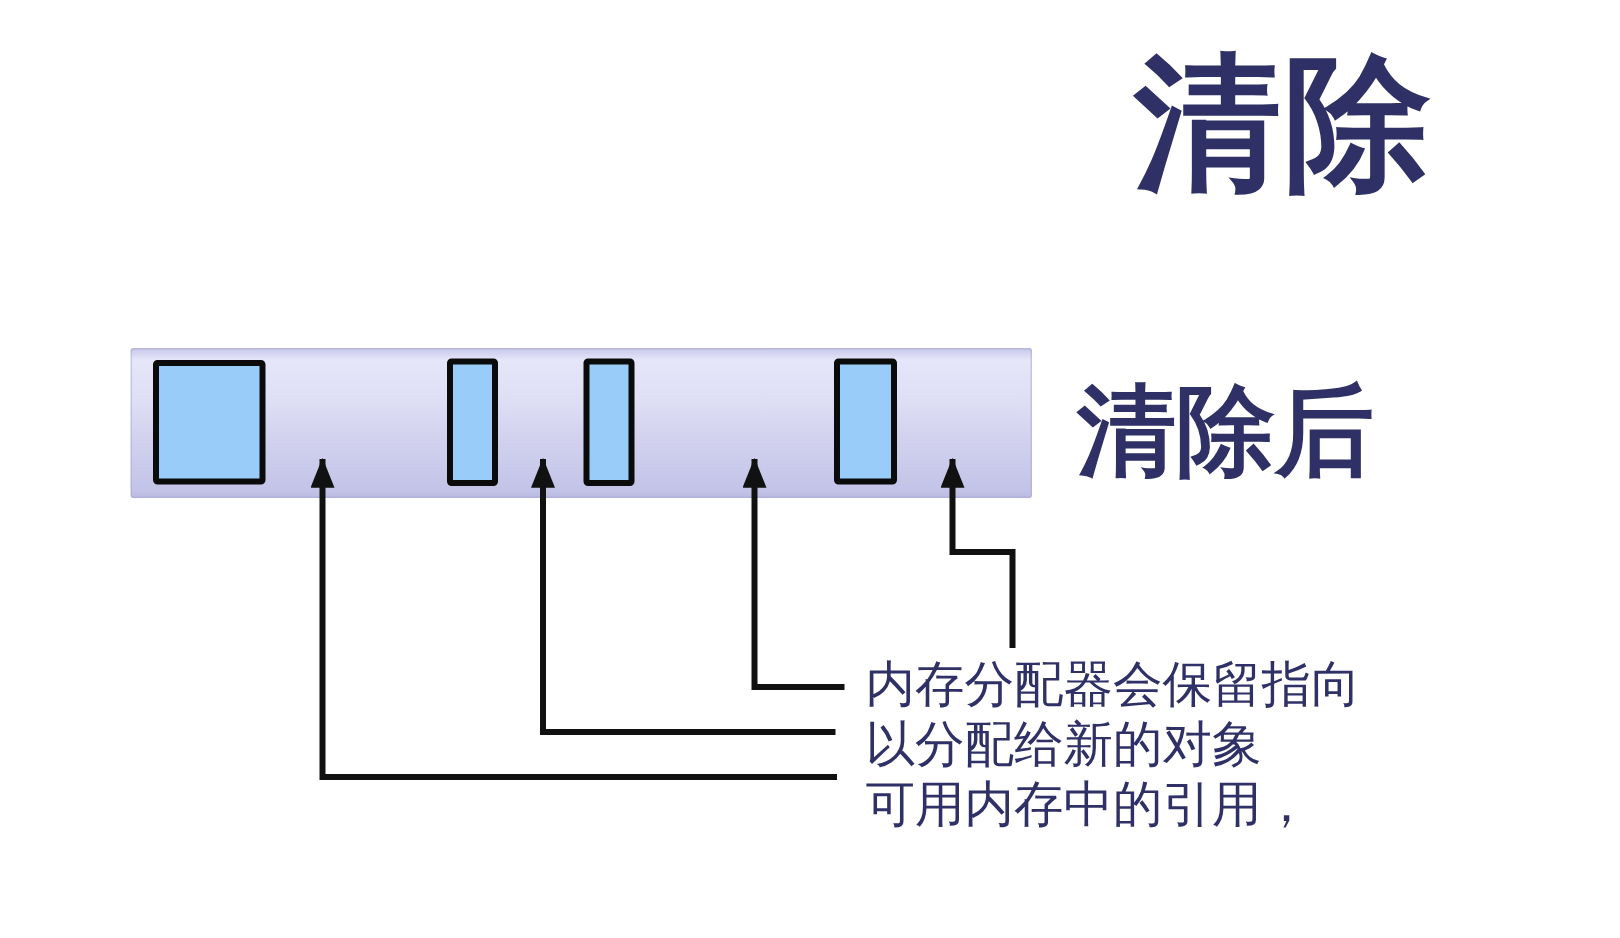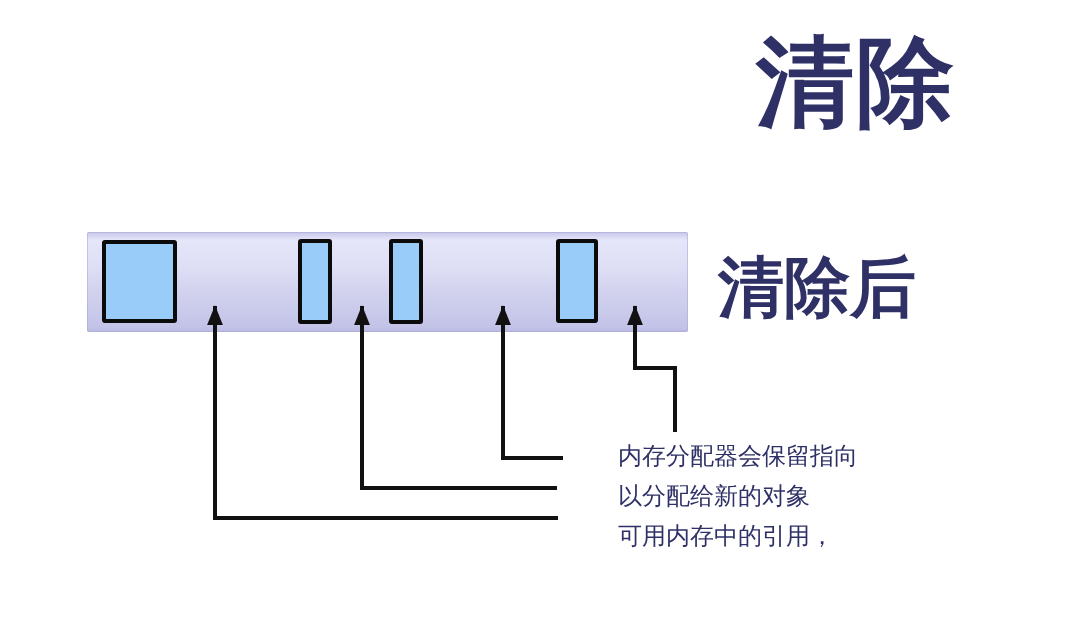--- a/index.html
+++ b/index.html
@@ -62,22 +62,22 @@
     left:718px;top:238px;
     font-size:66px;
     line-height:1.1;
     font-weight:600;
     color:var(--navy);
     white-space:nowrap;
     margin-top:13px;
   }
   .annotation{
     position:absolute;
-    left:618px;top:436px;
-    font-size:24px;
+    left:577px;top:436px;
+    font-size:33px;
     line-height:40px;
     color:var(--navy);
     white-space:nowrap;
   }
 </style>
 </head>
 <body>
 
 <div class="slide">
 

